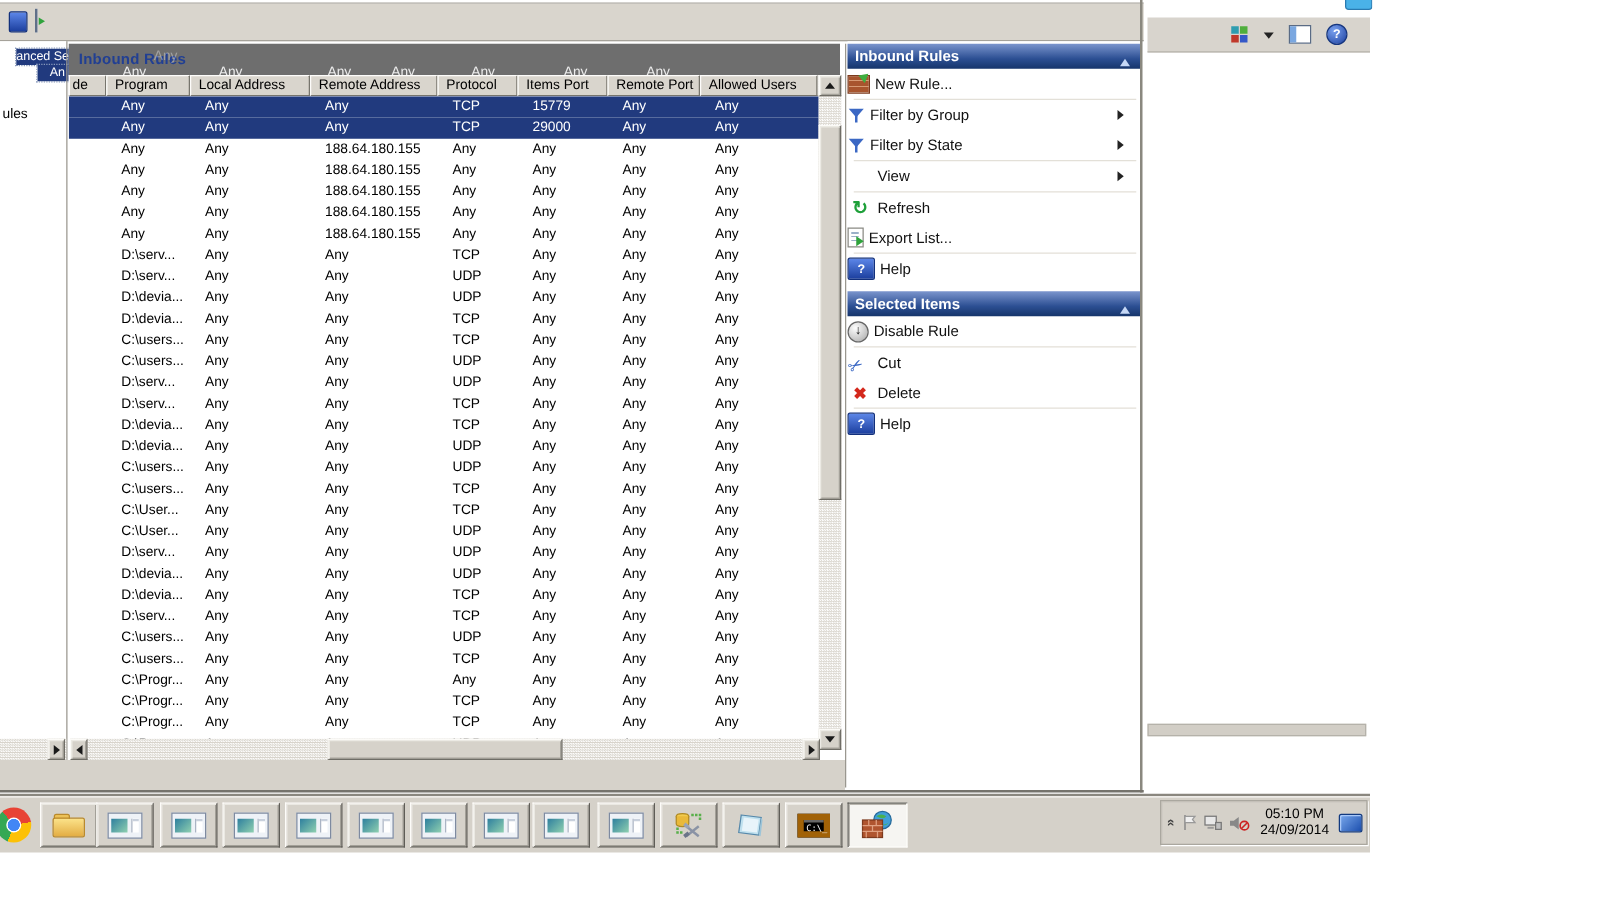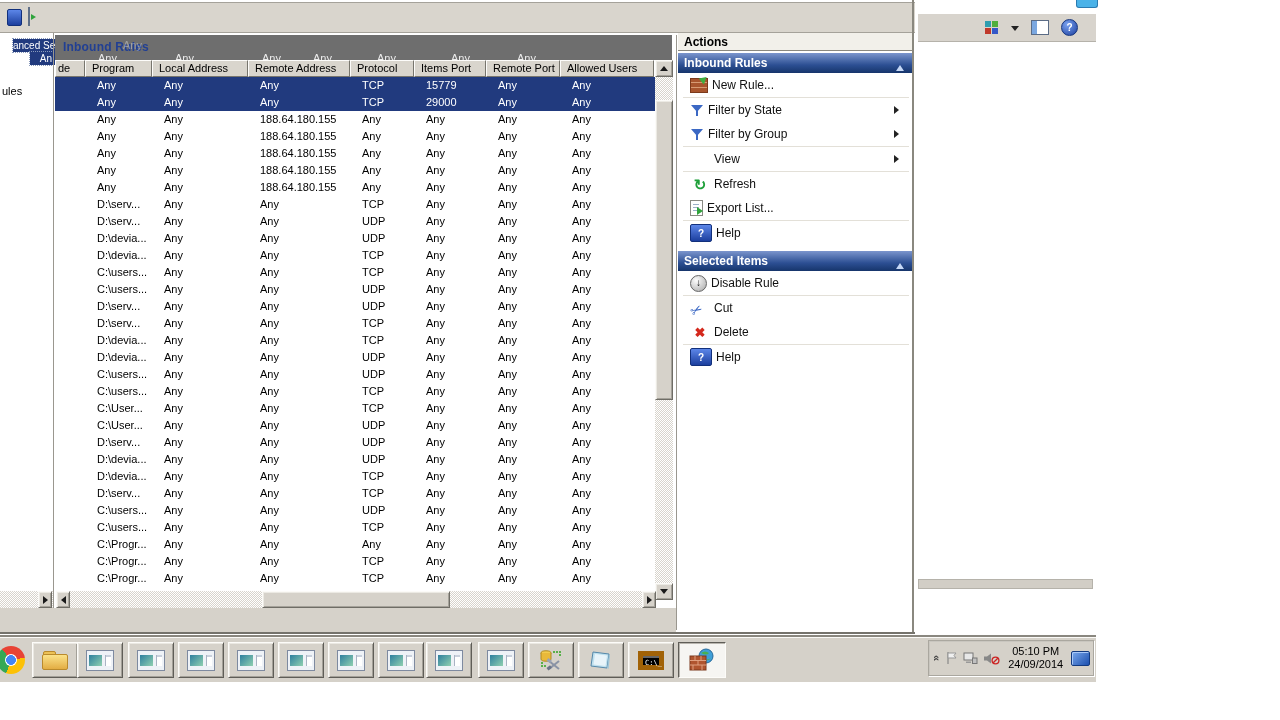--- a/index.html
+++ b/index.html
@@ -55,21 +55,21 @@
   .arr.right{border-left:5px solid #1a1a1a;margin-right:-4px;}
 
   .list-actions-divider{left:676px;top:35px;width:1px;height:595px;background:#9a978f;}
 
   
   .actions-pane{left:678px;top:33px;width:234px;height:597px;background:#fff;}
   .actions-title{height:18px;background:#f2f0ea;border-bottom:1px solid #8a887f;font-size:12px;font-weight:bold;padding:2px 0 0 6px;box-sizing:border-box;}
   .act-header{position:relative;height:20px;margin-top:2px;background:linear-gradient(#7b95cd,#2c4f93 60%,#16356b);color:#fff;font-size:12px;font-weight:bold;padding:3px 0 0 6px;box-sizing:border-box;}
   .act-header.mt{margin-top:6px;}
   .collapse-arrow{position:absolute;right:8px;top:8px;width:0;height:0;border:4px solid transparent;border-bottom:6px solid #c6d8f6;}
-  .act-item{position:relative;height:24px;display:flex;align-items:center;padding-left:12px;font-size:12px;}
+  .act-item{position:relative;height:24px;display:flex;align-items:center;padding-left:0;font-size:12px;}
   .act-icon{width:20px;height:16px;display:flex;align-items:center;justify-content:center;flex:none;}
   .act-label{margin-left:4px;color:#111;white-space:nowrap;}
   .submenu-arrow{position:absolute;right:9px;top:8px;width:0;height:0;border:4px solid transparent;border-left:5px solid #222;}
   .act-sep{height:1px;background:#e3e0d8;margin:0 3px 0 5px;}
 
   
   .icon-new-rule-icon{width:16px;height:13px;background:repeating-linear-gradient(0deg,#a8552e 0 4px,#d79a74 4px 5px);border:1px solid #7c3a1c;position:relative;}
   .icon-new-rule-icon::after{content:"";position:absolute;right:-4px;top:-5px;border:4px solid transparent;border-left:7px solid #3fae3f;transform:rotate(-40deg);}
   .icon-filter-icon{position:relative;width:14px;height:13px;}
   .icon-filter-icon::before{content:"";position:absolute;left:1px;top:1px;border-left:6px solid transparent;border-right:6px solid transparent;border-top:7px solid #3b68c4;}
@@ -495,36 +495,35 @@
 
   <div class="sb-track" style="left:0;top:591px;width:53px;height:17px;"></div>
   <div class="sb-btn" style="left:38px;top:591px;width:14px;height:17px;">
       <span class="arr right"></span>
     </div>
 
   <div class="abs win-bottom-strip"></div>
   <div class="abs list-actions-divider"></div>
 
   <div class="abs actions-pane">
-    <div class="actions-title">Actions</div>
     <div>
         <div class="act-header"><span>Inbound Rules</span><span class="collapse-arrow"></span></div>
         <div class="act-item">
           <span class="act-icon icon-new-rule-icon"></span>
           <span class="act-label">New Rule...</span>
         </div>
         <div class="act-sep"></div>
         <div class="act-item">
           <span class="act-icon icon-filter-icon"></span>
+          <span class="act-label">Filter by Group</span>
+          <span class="submenu-arrow"></span>
+        </div>
+        <div class="act-item">
+          <span class="act-icon icon-filter-icon"></span>
           <span class="act-label">Filter by State</span>
-          <span class="submenu-arrow"></span>
-        </div>
-        <div class="act-item">
-          <span class="act-icon icon-filter-icon"></span>
-          <span class="act-label">Filter by Group</span>
           <span class="submenu-arrow"></span>
         </div>
         <div class="act-sep"></div>
         <div class="act-item">
           <span class="act-icon"></span>
           <span class="act-label">View</span>
           <span class="submenu-arrow"></span>
         </div>
         <div class="act-sep"></div>
         <div class="act-item">

